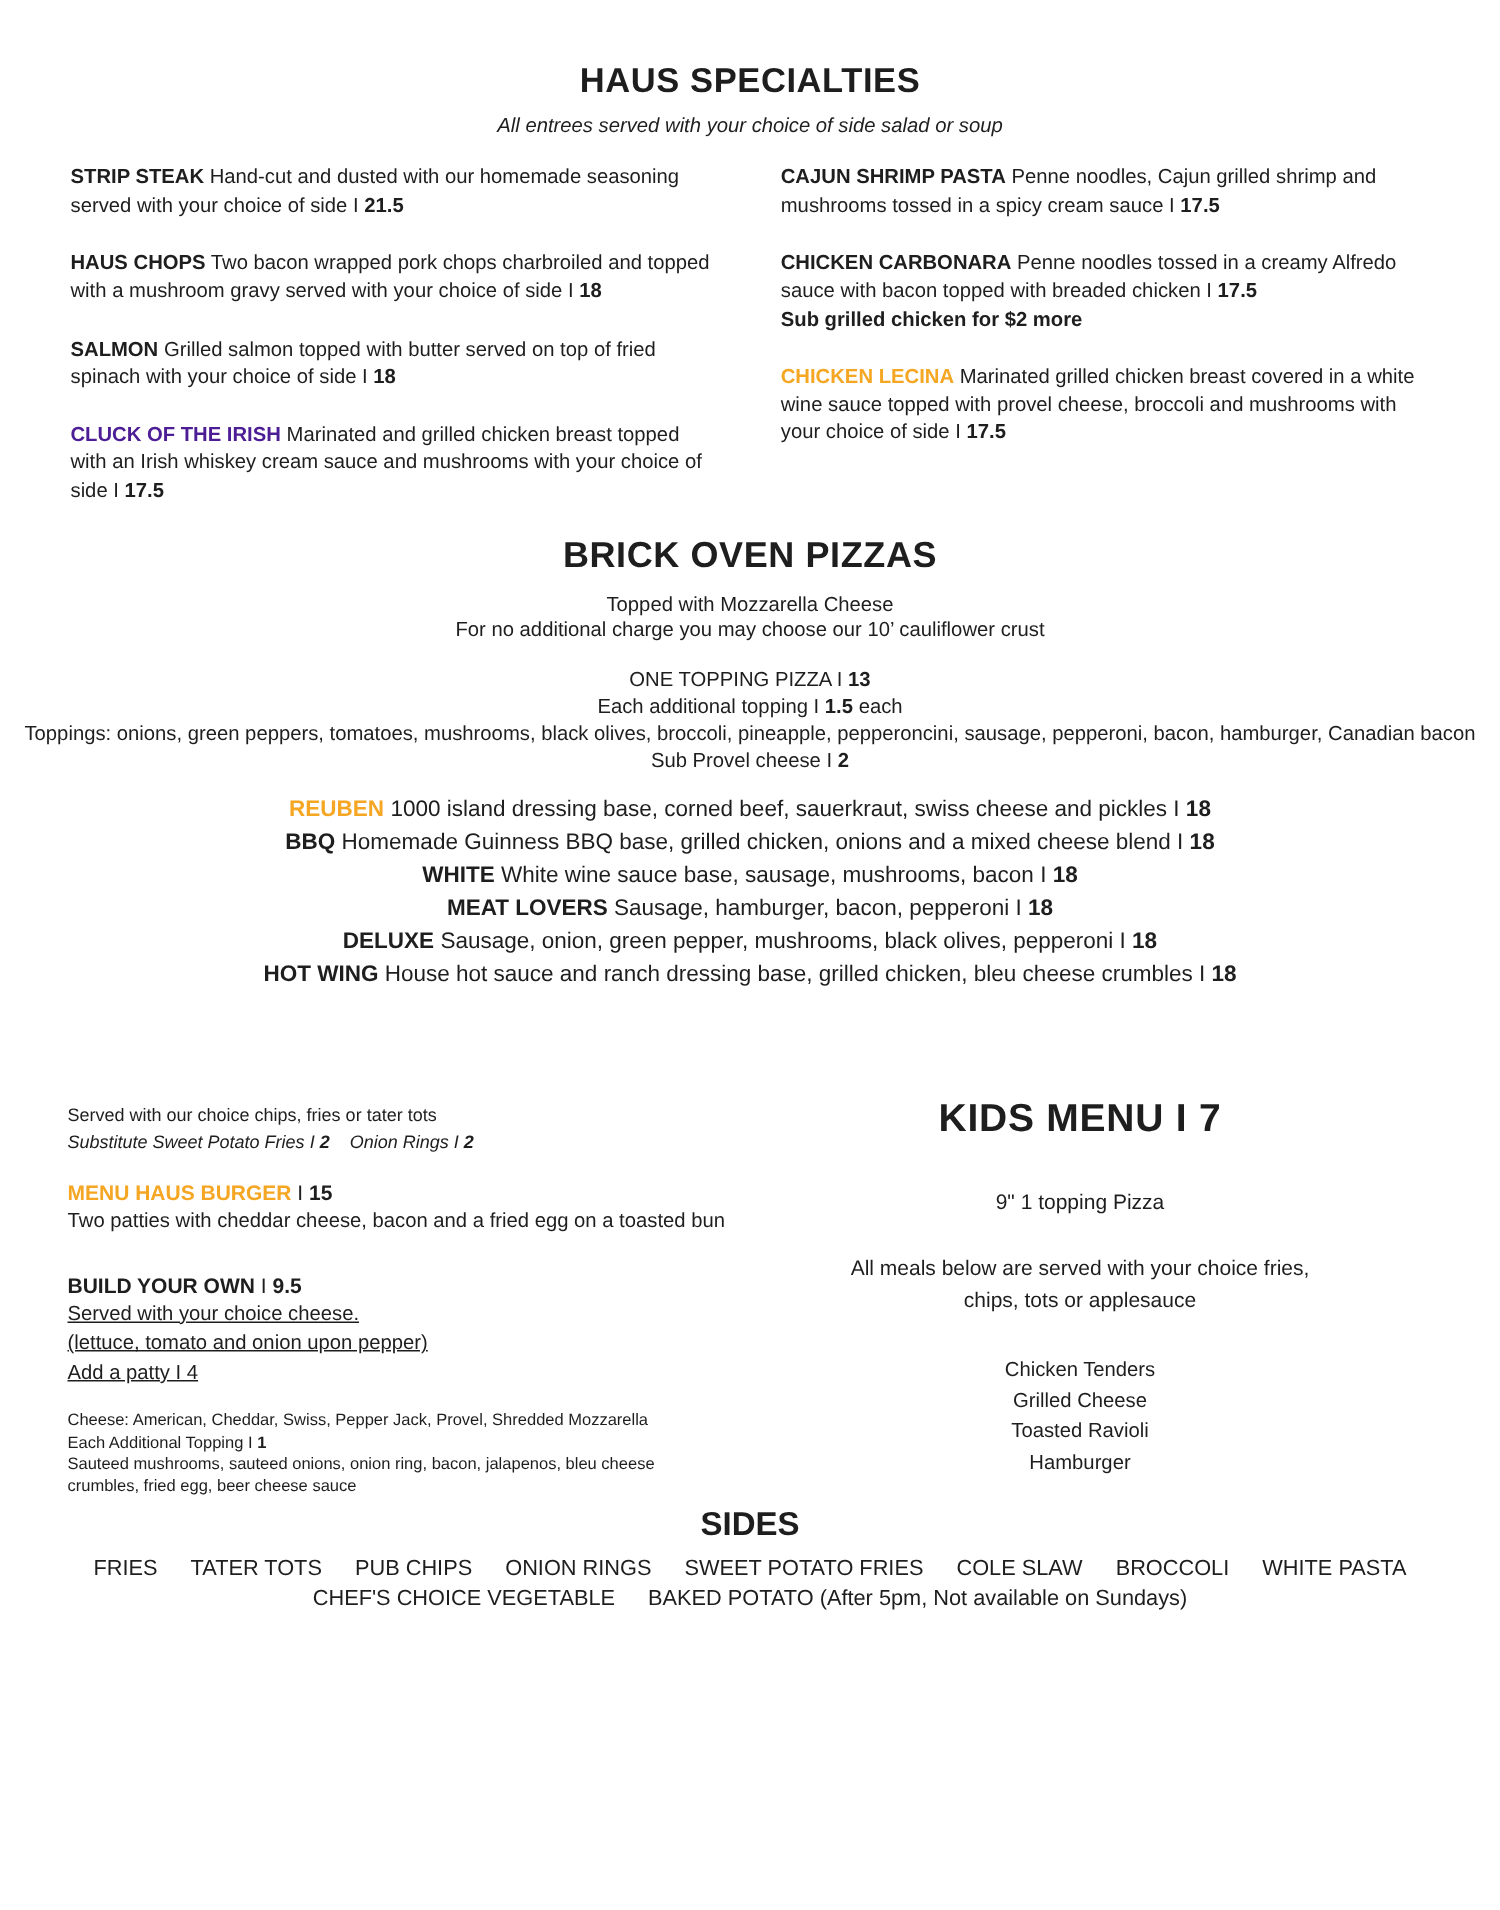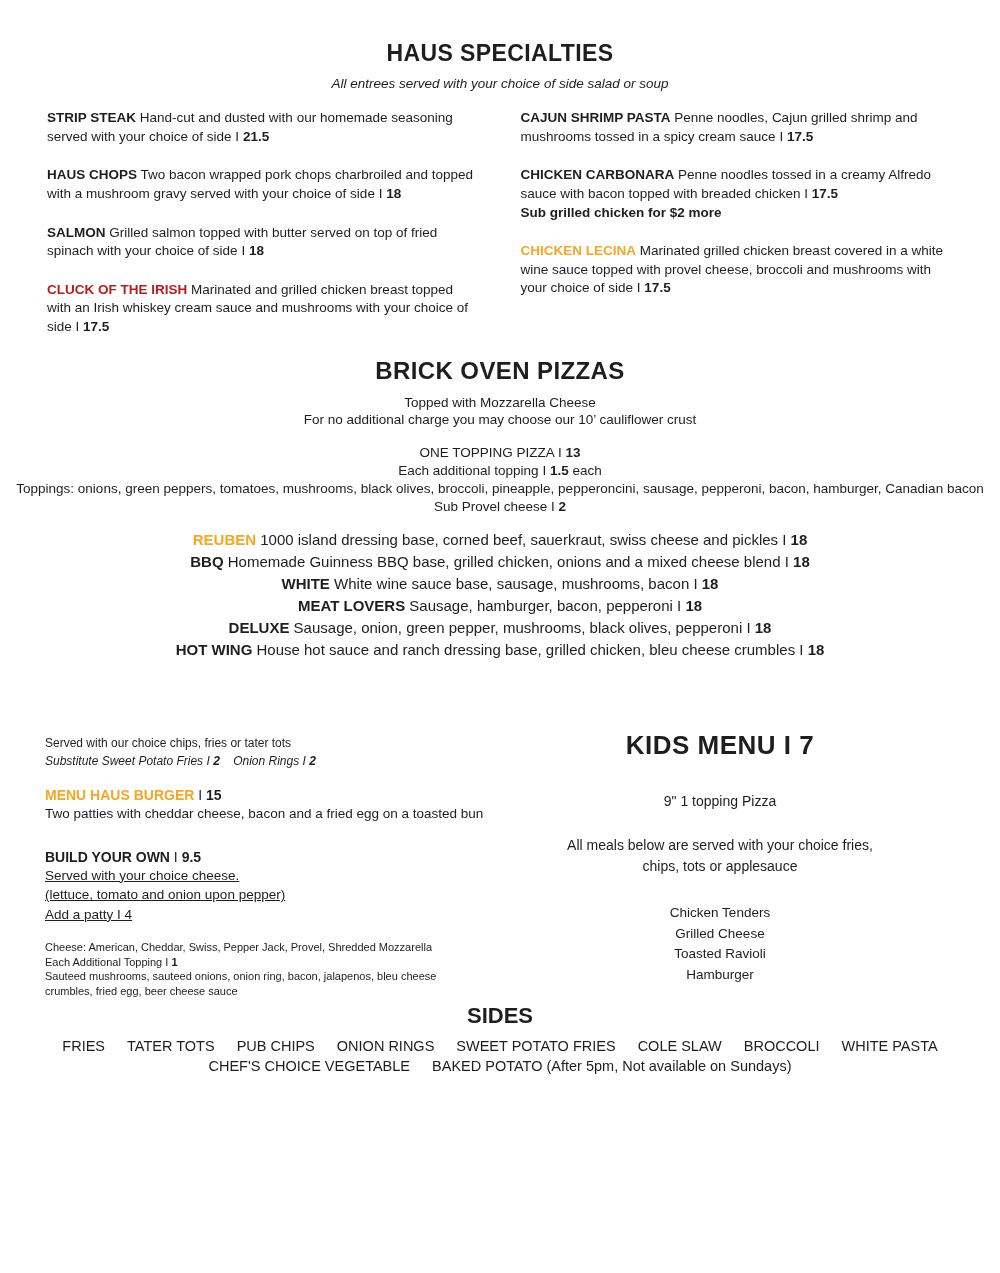--- a/index.html
+++ b/index.html
@@ -88,21 +88,21 @@
       </p>
 
       <p class="item">
         <span class="name">SALMON</span>
         <span>Grilled salmon topped with butter served on top of fried spinach with your choice of side</span>
         <span class="sep">I</span>
         <span class="price">18</span>
       </p>
 
       <p class="item">
-        <span class="name hl" style="color: #b91c1c;">CLUCK OF THE IRISH</span>
+        <span class="name hl" style="color: #4c1d95;">CLUCK OF THE IRISH</span>
         <span>Marinated and grilled chicken breast topped with an Irish whiskey cream sauce and mushrooms with your choice of side</span>
         <span class="sep">I</span>
         <span class="price">17.5</span>
       </p>
 
     </div>
     <div class="spec-col">
 
 
       <p class="item">

